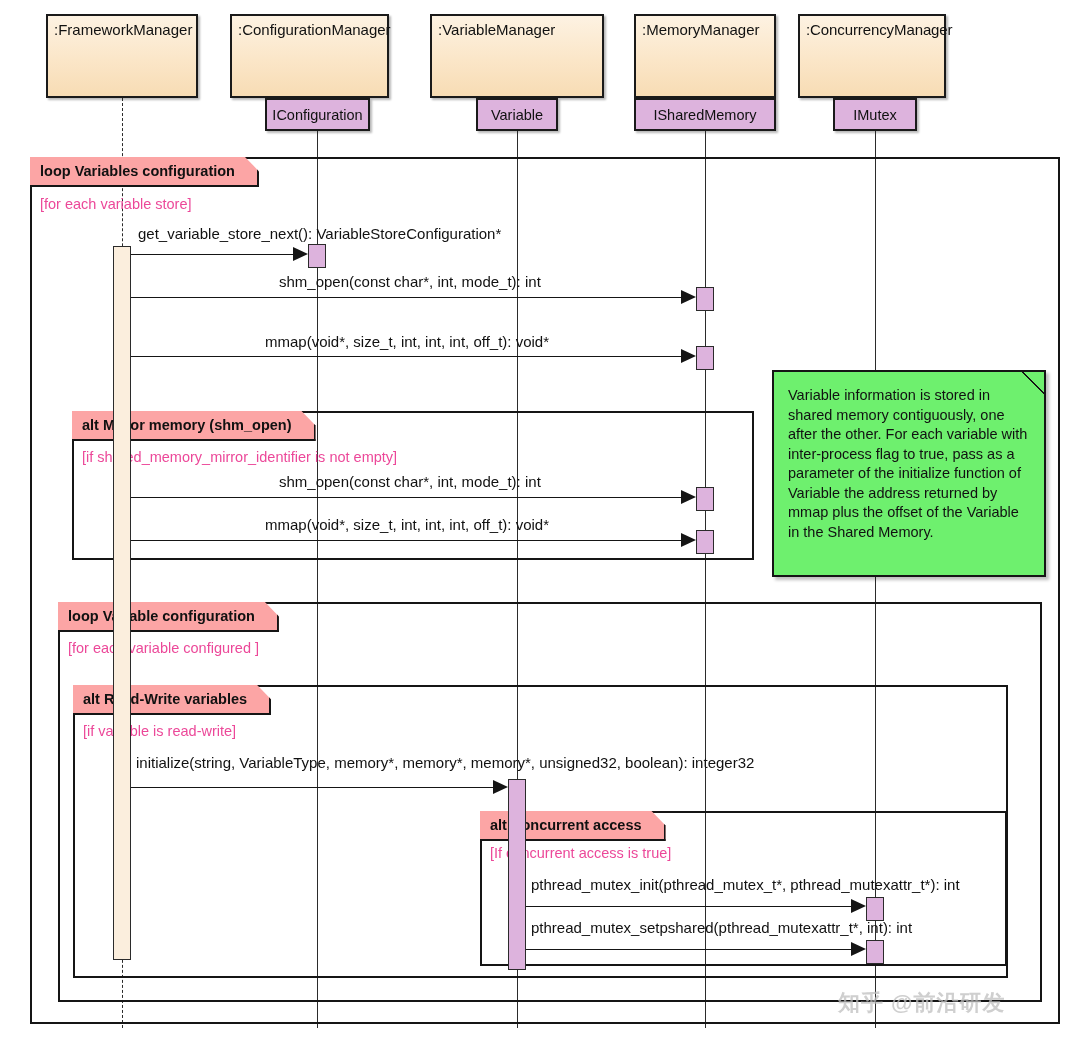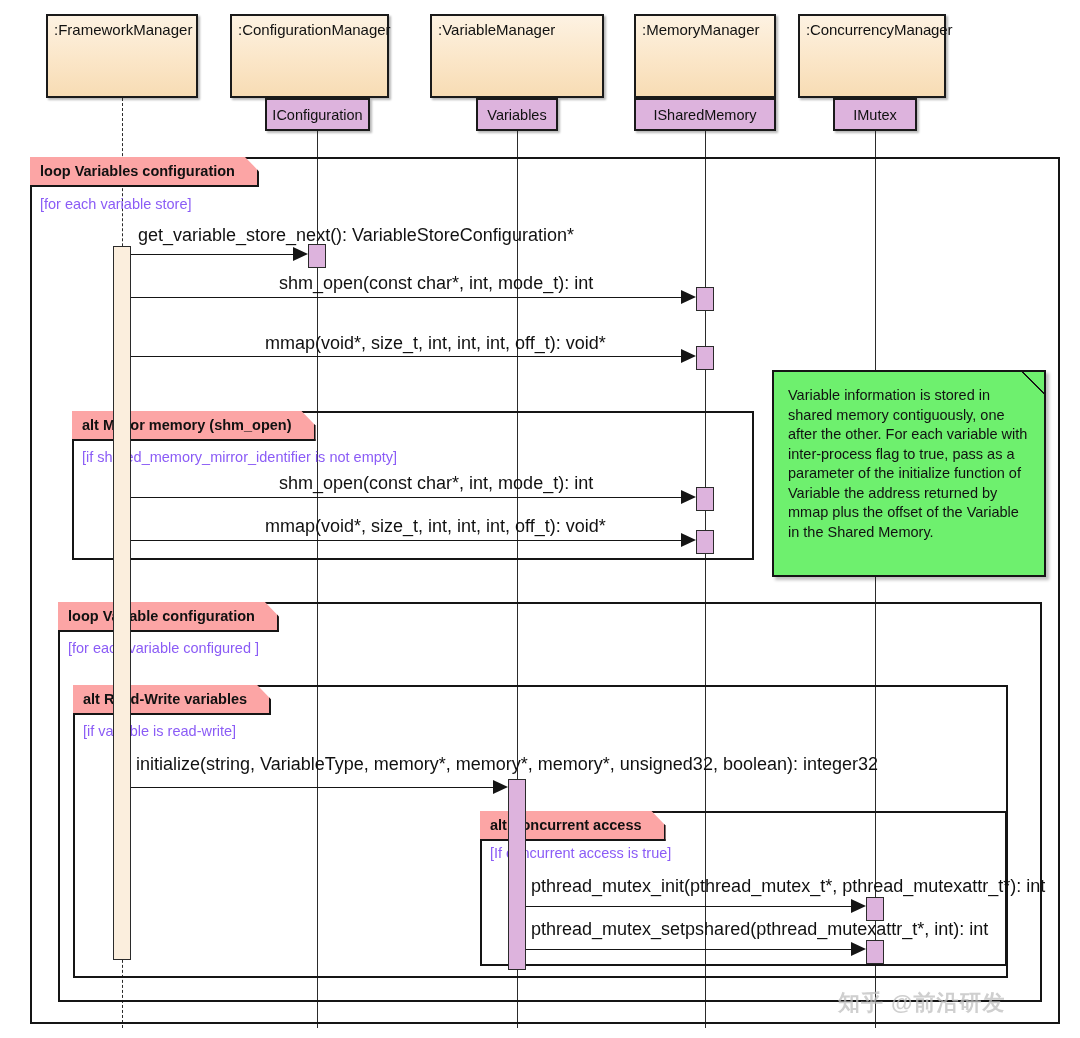--- a/index.html
+++ b/index.html
@@ -25,28 +25,28 @@
   .act.cream{background:#fbeedd;}
   .act.lilac{background:#ddb3dd;}
 
   
   .frag{position:absolute;box-sizing:border-box;border:2px solid #151515;background:transparent;}
   .fraglbl{position:absolute;box-sizing:border-box;height:30px;
            background:#fca5a5;border:2px solid #151515;border-top:none;border-left:none;
            font-size:14.5px;font-weight:bold;color:#111;
            display:flex;align-items:center;padding:0 22px 0 10px;white-space:nowrap;
            clip-path:polygon(0 0,calc(100% - 14px) 0,100% 48%,100% 100%,0 100%);}
-  .guard{position:absolute;font-size:14.5px;color:#8b5cf6;white-space:nowrap;}
+  .guard{position:absolute;font-size:14.5px;color:#ec4899;white-space:nowrap;}
 
   
   .msgline{position:absolute;height:0;border-top:1.6px solid #151515;}
   .arrowhead{position:absolute;width:0;height:0;
              border-top:7px solid transparent;border-bottom:7px solid transparent;
              border-left:15px solid #151515;}
-  .msglbl{position:absolute;font-size:18px;color:#111;white-space:nowrap;}
+  .msglbl{position:absolute;font-size:15px;color:#111;white-space:nowrap;}
 
   
   .note{position:absolute;box-sizing:border-box;background:#6ef06e;border:2px solid #151515;
         box-shadow:3px 3px 3px rgba(0,0,0,.25);
         font-size:14.5px;line-height:19.5px;color:#111;padding:14px 12px 8px 14px;}
   .note .foldedge{position:absolute;top:-2px;right:-2px;width:26px;height:26px;
               background:linear-gradient(45deg,transparent 49.6%,#151515 49.6%,#151515 53%,transparent 53%);}
 
   
   .wm{position:absolute;font-size:22px;font-weight:bold;color:#bfbfbf;opacity:.75;
@@ -62,21 +62,21 @@
   </div>
 
   <div class="actor" style="left:230px;top:14px;width:159px;height:84px;">
     <span class="nm">:ConfigurationManager</span>
   </div>
   <div class="iface" style="left:265px;top:98px;width:105px;height:33px;">IConfiguration</div>
 
   <div class="actor" style="left:430px;top:14px;width:174px;height:84px;">
     <span class="nm">:VariableManager</span>
   </div>
-  <div class="iface" style="left:476px;top:98px;width:82px;height:33px;">Variables</div>
+  <div class="iface" style="left:476px;top:98px;width:82px;height:33px;">Variable</div>
 
   <div class="actor" style="left:634px;top:14px;width:142px;height:84px;">
     <span class="nm">:MemoryManager</span>
   </div>
   <div class="iface" style="left:634px;top:98px;width:142px;height:33px;">ISharedMemory</div>
 
   <div class="actor" style="left:798px;top:14px;width:148px;height:84px;">
     <span class="nm" style="font-size:15px;letter-spacing:-0.1px;">:ConcurrencyManager</span>
   </div>
   <div class="iface" style="left:833px;top:98px;width:84px;height:33px;">IMutex</div>

